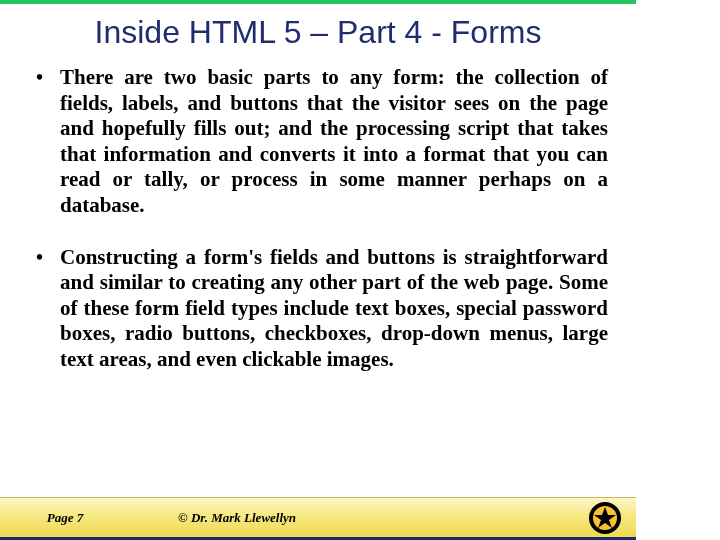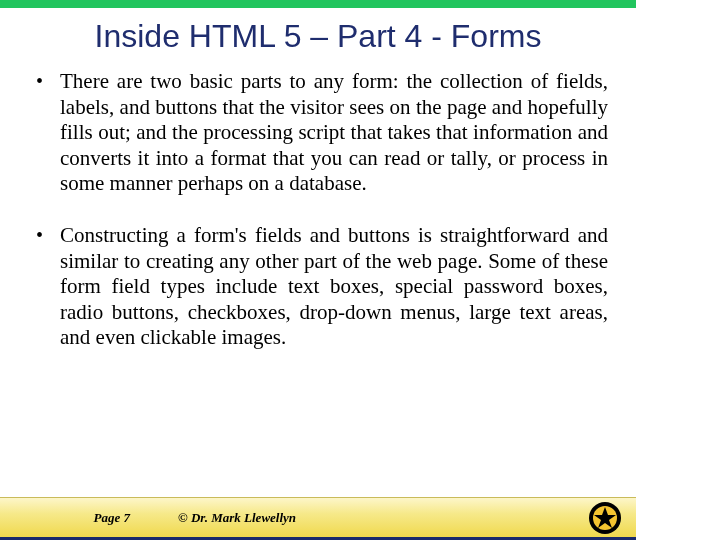--- a/index.html
+++ b/index.html
@@ -4,41 +4,42 @@
 <style>
   * { margin: 0; padding: 0; box-sizing: border-box; }
   html, body { width: 720px; height: 540px; overflow: hidden; }
   body {
     font-family: "Times New Roman", Times, serif;
     background: #fff;
   }
   .slide {
     width: 636px;
     height: 540px;
-    border-top: 8px solid #22c55e;
+    border-top: 4px solid #22c55e;
     border-bottom: 3px solid #1a2a6b;
     position: relative;
     display: flex;
     flex-direction: column;
   }
   .title {
     font-family: Arial, Helvetica, sans-serif;
     font-size: 32px;
     color: #1f2d6e;
     text-align: center;
     margin-top: 10px;
     margin-bottom: 14px;
     font-weight: 400;
   }
   .content {
     flex: 1;
     padding: 0 28px 0 28px;
   }
   ul.bullets {
     list-style: none;
+    font-weight: bold;
   }
   ul.bullets li {
     position: relative;
     padding-left: 32px;
     font-size: 21px;
     line-height: 1.22;
     color: #000;
     text-align: justify;
     margin-bottom: 26px;
   }
@@ -64,21 +65,21 @@
     color: #000;
   }
   .footer .course {
     flex: 0 0 auto;
     padding-left: 8px;
     width: 320px;
   }
   .footer .page {
     flex: 0 0 auto;
     width: 130px;
-    text-align: right;
+    text-align: center;
   }
   .footer .author {
     flex: 0 0 auto;
     width: 180px;
     text-align: left;
     margin-left: 48px;
   }
   .footer .logo {
     position: absolute;
     right: 14px;

